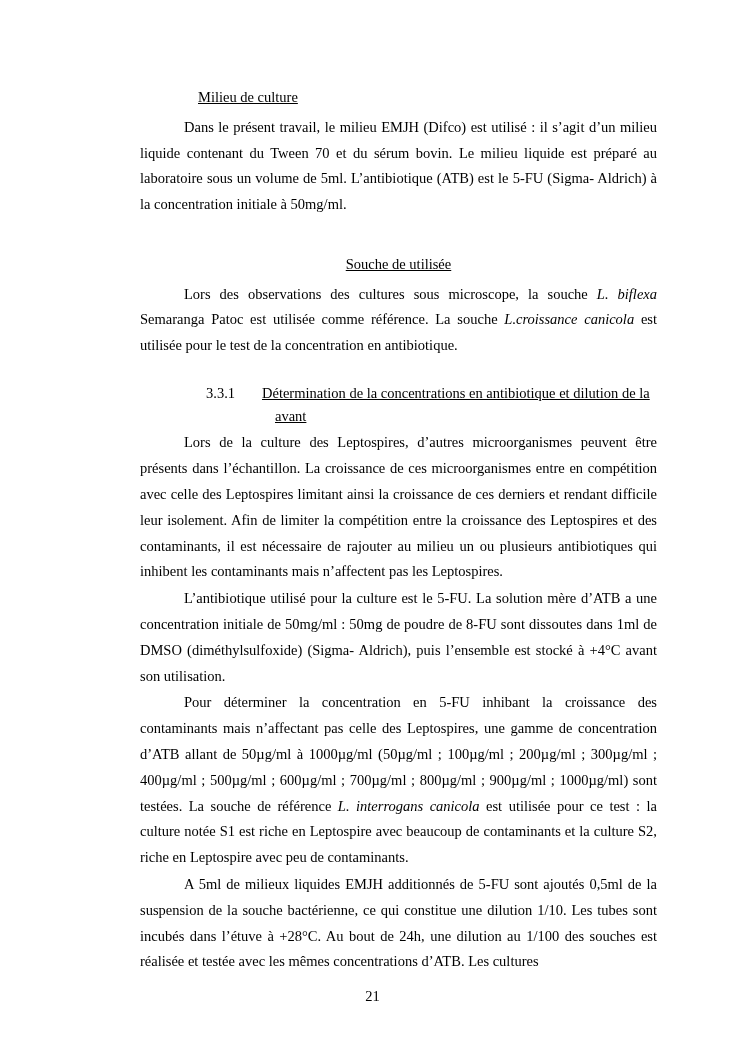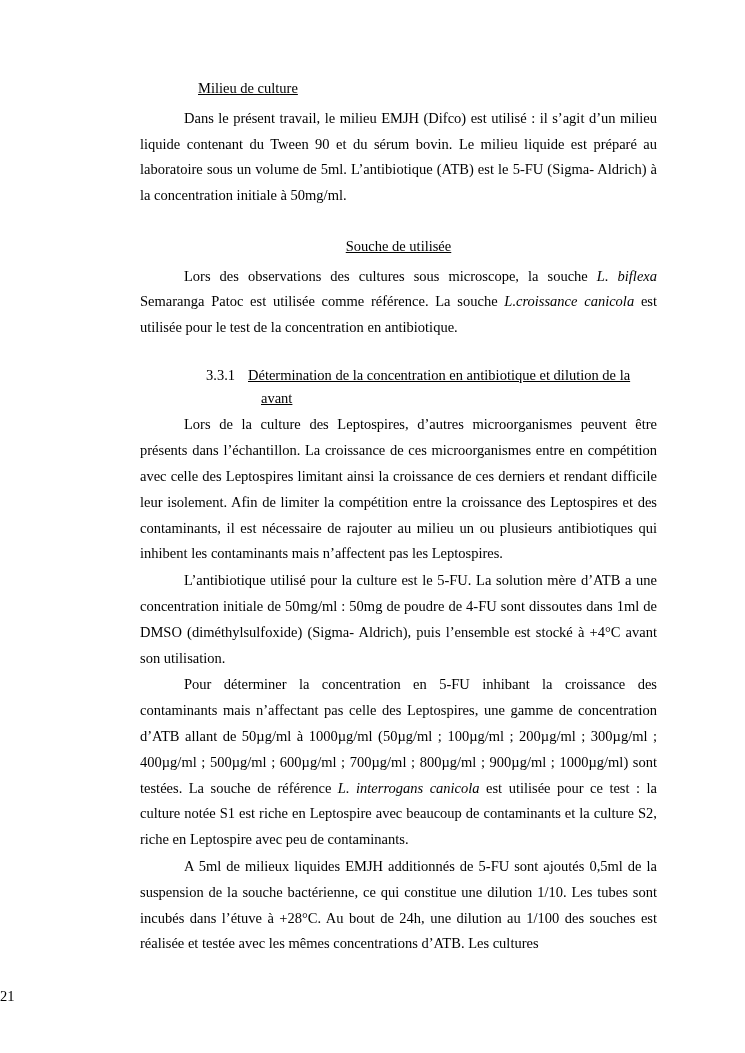--- a/index.html
+++ b/index.html
@@ -24,21 +24,21 @@
     box-sizing: border-box;
     padding: 78px 90px 30px 140px;
   }
   .content {
     width: 517px;
   }
   .heading {
     text-align: center;
     font-size: 14.5px;
     line-height: 1.5;
-    margin: 0 0 6px 0;
+    margin: 9px 0 6px 0;
   }
   .heading span.u {
     text-decoration: underline;
   }
   .heading-left {
     text-align: left;
     padding-left: 58px;
   }
   p.body {
     font-size: 14.5px;
@@ -56,21 +56,21 @@
   }
   .gap-md {
     height: 22px;
   }
   .numbered-heading {
     font-size: 14.5px;
     line-height: 1.6;
     margin: 0 0 2px 0;
     padding-left: 66px;
     display: flex;
-    gap: 13px;
+    gap: 27px;
     align-items: flex-start;
   }
   .numbered-heading .num {
     flex: 0 0 auto;
   }
   .numbered-heading .txt {
     text-decoration: underline;
     display: block;
     max-width: 395px;
   }
@@ -78,56 +78,57 @@
     display: block;
     padding-left: 13px;
   }
   i, .ital {
   }
   .pagenum {
     position: absolute;
     left: 0;
     right: 0;
     bottom: 48px;
+    text-align: center;
     font-size: 14.5px;
   }
 </style>
 </head>
 <body>
 
 <div class="page">
   <div class="content">
 
     <div class="heading heading-left">
       <span class="u">Milieu de culture</span>
     </div>
 
-    <p class="body first-block">Dans le présent travail, le milieu EMJH (Difco) est utilisé : il s’agit d’un milieu liquide contenant du Tween 90 et du sérum bovin. Le milieu liquide est préparé au laboratoire sous un volume de 5ml. L’antibiotique (ATB) est le 5-FU (Sigma- Aldrich) à la concentration initiale à 50mg/ml.</p>
+    <p class="body first-block">Dans le présent travail, le milieu EMJH (Difco) est utilisé : il s’agit d’un milieu liquide contenant du Tween 70 et du sérum bovin. Le milieu liquide est préparé au laboratoire sous un volume de 5ml. L’antibiotique (ATB) est le 5-FU (Sigma- Aldrich) à la concentration initiale à 50mg/ml.</p>
 
     <div class="gap-lg"></div>
 
     <div class="heading">
       <span class="u">Souche de utilisée</span>
     </div>
 
     <p class="body">Lors des observations des cultures sous microscope, la souche <i>L. biflexa</i> Semaranga Patoc est utilisée comme référence. La souche <i>L.croissance canicola</i> est utilisée pour le test de la concentration en antibiotique.</p>
 
     <div class="gap-md"></div>
 
     <div class="numbered-heading">
       <span class="num">3.3.1</span>
       <span class="txt">
-        <span class="l1">Détermination de la concentration en antibiotique et dilution de la</span>
+        <span class="l1">Détermination de la concentrations en antibiotique et dilution de la</span>
         <span class="l2">avant</span>
       </span>
     </div>
 
     <p class="body">Lors de la culture des Leptospires, d’autres microorganismes peuvent être présents dans l’échantillon. La croissance de ces microorganismes entre en compétition avec celle des Leptospires limitant ainsi la croissance de ces derniers  et rendant difficile leur isolement. Afin de limiter la compétition entre la croissance des Leptospires et des contaminants, il est nécessaire de rajouter au milieu un ou plusieurs antibiotiques qui inhibent les contaminants mais n’affectent pas les Leptospires.</p>
 
-    <p class="body">L’antibiotique utilisé pour la culture est le 5-FU. La solution mère d’ATB a une concentration initiale de 50mg/ml : 50mg de poudre de 4-FU sont dissoutes dans 1ml de DMSO (diméthylsulfoxide) (Sigma- Aldrich), puis l’ensemble est stocké à +4°C avant son utilisation.</p>
+    <p class="body">L’antibiotique utilisé pour la culture est le 5-FU. La solution mère d’ATB a une concentration initiale de 50mg/ml : 50mg de poudre de 8-FU sont dissoutes dans 1ml de DMSO (diméthylsulfoxide) (Sigma- Aldrich), puis l’ensemble est stocké à +4°C avant son utilisation.</p>
 
     <p class="body">Pour déterminer la concentration en 5-FU inhibant la croissance des contaminants mais n’affectant pas celle des Leptospires, une gamme de concentration d’ATB allant de 50µg/ml à 1000µg/ml (50µg/ml ;  100µg/ml ; 200µg/ml ;  300µg/ml ;  400µg/ml ;  500µg/ml ;  600µg/ml ;  700µg/ml ;  800µg/ml ; 900µg/ml ; 1000µg/ml) sont testées. La souche de référence <i>L. interrogans canicola</i> est utilisée pour ce test : la culture notée S1 est riche en Leptospire avec beaucoup de contaminants et  la culture S2, riche en Leptospire avec peu de contaminants.</p>
 
     <p class="body">A 5ml de milieux liquides EMJH additionnés de 5-FU sont ajoutés 0,5ml de la suspension de la souche bactérienne, ce qui constitue une dilution 1/10. Les tubes sont incubés dans l’étuve à +28°C. Au bout de 24h, une  dilution au 1/100 des souches est réalisée et testée avec les mêmes concentrations d’ATB. Les cultures</p>
 
   </div>
 
   <div class="pagenum">21</div>
 </div>
 

